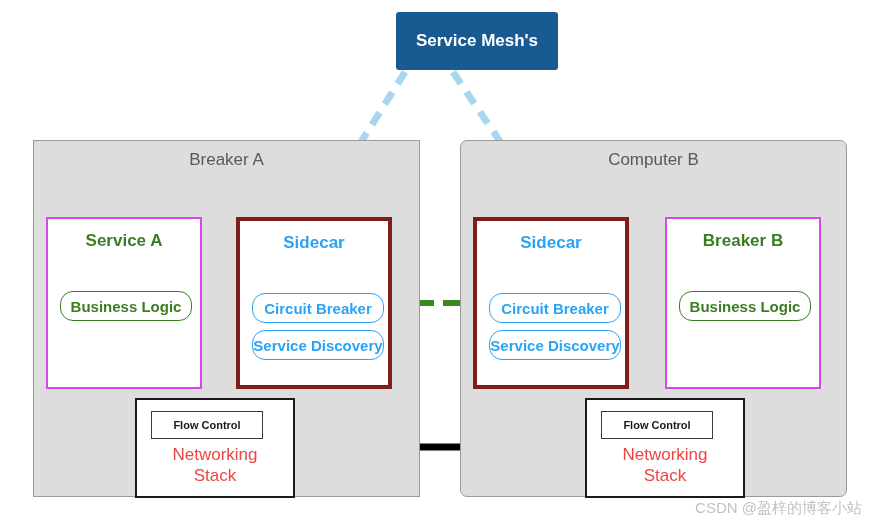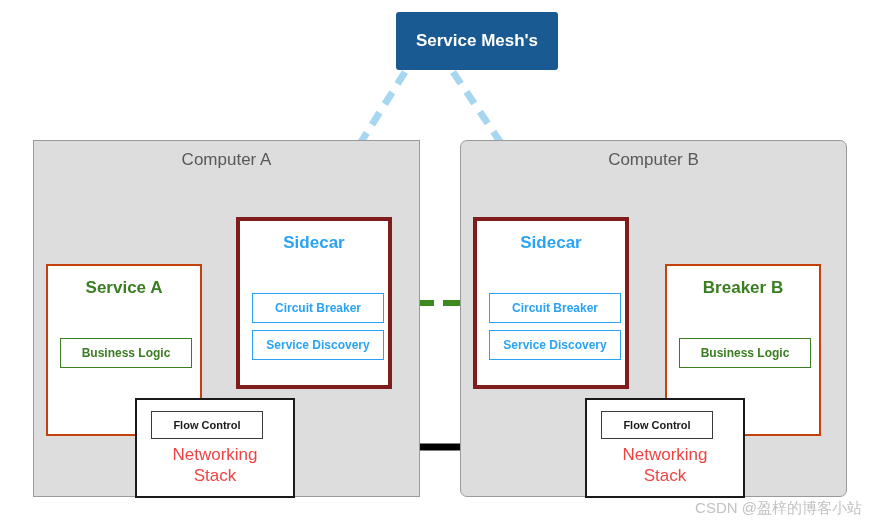--- a/index.html
+++ b/index.html
@@ -73,21 +73,21 @@
   
   .unit-box {
     position: absolute;
     top: 217px;
     width: 156px;
     height: 172px;
     background: #ffffff;
     box-sizing: border-box;
     z-index: 3;
   }
-  .unit-box.green { border: 2px solid #c2410c; margin-top: 47px; }
+  .unit-box.green { border: 2px solid #d946ef; }
   .unit-box.blue  { border: 4px solid #7f1d1d; }
 
   .unit-title {
     position: absolute;
     top: 12px;
     left: 0;
     width: 100%;
     text-align: center;
     font-size: 17px;
     font-weight: bold;
@@ -98,23 +98,24 @@
   .sub-box {
     position: absolute;
     left: 12px;
     width: 132px;
     height: 30px;
     background: #ffffff;
     box-sizing: border-box;
     display: flex;
     align-items: center;
     justify-content: center;
-    font-size: 12px;
-    font-weight: bold;
-    text-align: center;
+    font-size: 15px;
+    font-weight: bold;
+    text-align: center;
+    border-radius: 13px;
   }
   .sub-box.green {
     border: 1px solid #3a7d22;
     color: #3a7d22;
   }
   .sub-box.blue {
     border: 1px solid #2aa3f5;
     color: #2aa3f5;
   }
   .sub-1 { top: 72px; }
@@ -197,21 +198,21 @@
     <line x1="295" y1="447" x2="585" y2="447" stroke="#000000" stroke-width="7"></line>
   </svg>
 
   <div class="control-plane">
     <div>
       <div>Service Mesh's</div>
     </div>
   </div>
 
   <div class="computer-panel" id="panel-a">
-    <div class="panel-title">Computer A</div>
+    <div class="panel-title">Breaker A</div>
   </div>
 
   <div class="computer-panel" id="panel-b">
     <div class="panel-title">Computer B</div>
   </div>
 
   <div class="unit-box green" id="service-a">
     <div class="unit-title">Service A</div>
     <div class="sub-box green sub-1">Business Logic</div>
   </div>

